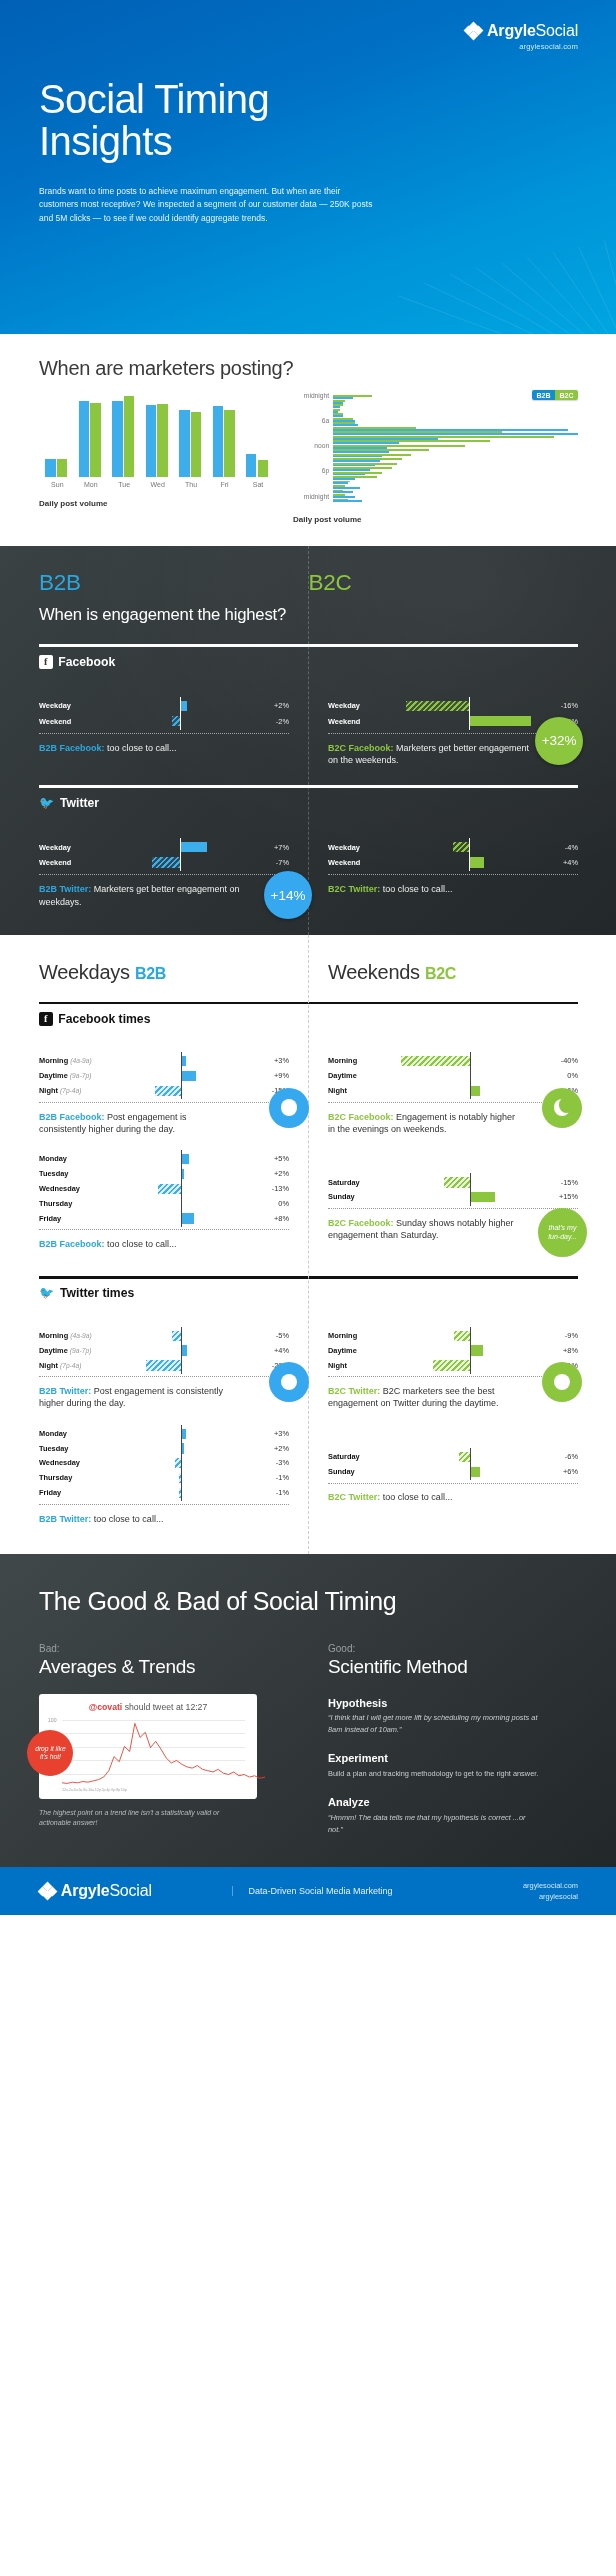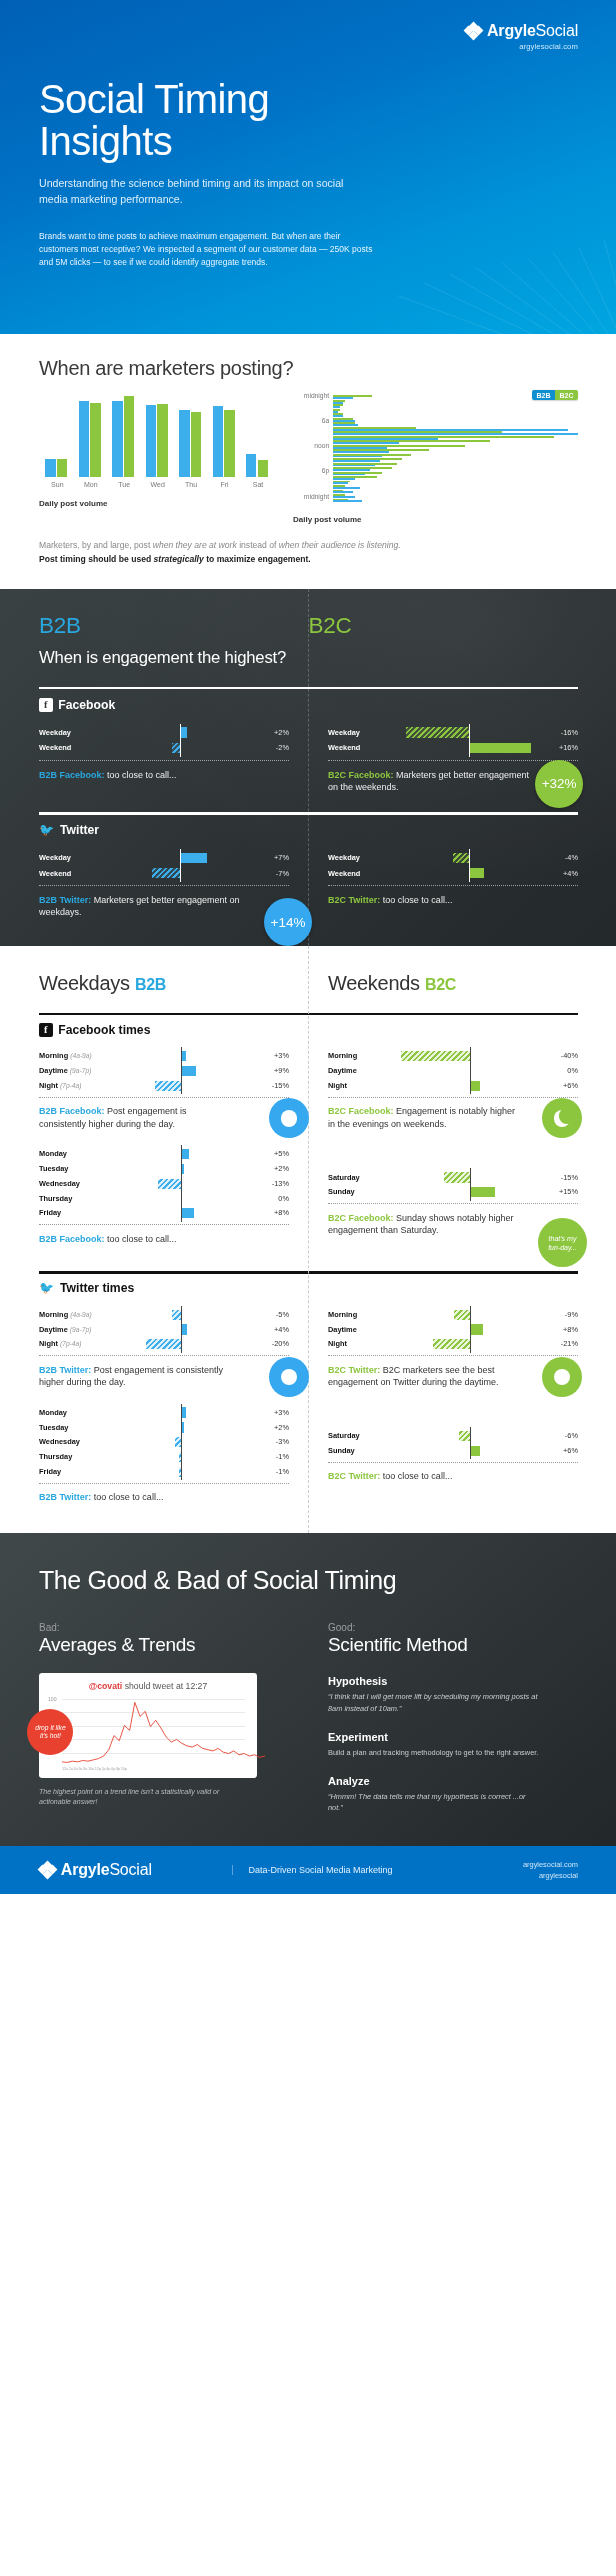--- a/index.html
+++ b/index.html
@@ -109,21 +109,21 @@
   .panel-rule { height:2.6px; background:#fff; width:100%; }
   .panel-title { display:flex; align-items:center; gap:5.8px; margin-top:8.4px; font-size:12.2px; font-weight:bold; }
   .fb-badge {
     width:13.5px;height:13.5px;background:#fff;color:#2f3638;border-radius:1.9px;
     font-weight:bold;font-size:10.3px;display:flex;align-items:center;justify-content:center;
     font-family:"Liberation Serif",serif;
   }
   .tw-badge { font-size:12.2px; color:#fff; line-height:1; }
 
   .panel-cols { display:flex; margin-top:13px; }
-  .panel-col { width:270px; }
+  .panel-col { width:270px;margin-top:16px; }
   .panel-col.right { margin-left:39px; }
 
   .brow { display:flex; align-items:center; height:15.4px; font-size:7.4px; }
   .brow .lbl { width:62px; font-weight:bold; color:#fff; }
   .brow .track { position:relative; flex:1; height:15.4px; }
   .brow .val { width:31px; text-align:right; color:#e3e3e3; font-size:7.4px; }
   .axis-line { position:absolute; left:50%; top:-1.3px; bottom:-1.3px; width:1.3px; background:#fff; }
   .axis-line.dk { background:#444; }
   .seg { position:absolute; top:2.6px; height:10.3px; }
   .s-b2b { background:#3daeec; }
@@ -258,21 +258,20 @@
           <b>Argyle</b><i>Social</i>
         </span>
       </div>
       <div class="logo-url">argylesocial.com</div>
     </div>
 
     <h1 class="hero-title">
       <span>Social Timing</span><br>
       <span>Insights</span>
     </h1>
-    <p class="hero-sub">Understanding the science behind timing and its impact on social media marketing performance.</p>
     <p class="hero-intro">Brands want to time posts to achieve maximum engagement. But when are their customers most receptive? We inspected a segment of our customer data — 250K posts and 5M clicks — to see if we could identify aggregate trends.</p>
   </section>
 
   <section class="sec-posting">
     <h2>When are marketers posting?</h2>
 
     <div class="posting-row">
       <div class="posting-left">
         <div class="day-chart" id="day-chart">
             <div class="day-group">
@@ -425,24 +424,20 @@
               <div class="hour-row" style="height: 4.2px;">
                 <i style="background: rgb(140, 198, 63); width: 6%; height: 1.9px;"></i>
                 <i style="background: rgb(61, 174, 236); width: 12%; height: 1.9px;"></i>
               </div>
             </div>
         </div>
         <div class="chart-caption">Daily post volume</div>
       </div>
     </div>
 
-    <p class="posting-note">
-      <span>Marketers, by and large, post </span><em>when they are at work</em><span> instead of </span><em>when their audience is listening.</em><br>
-      <b><span>Post timing should be used </span><em>strategically</em><span> to maximize engagement.</span></b>
-    </p>
   </section>
 
   <section class="sec-dark">
     <div class="vdiv"></div>
 
     <div class="dk-head">
       <div class="col">
         <div class="dk-b2b">B2B</div>
       </div>
       <div class="col">

